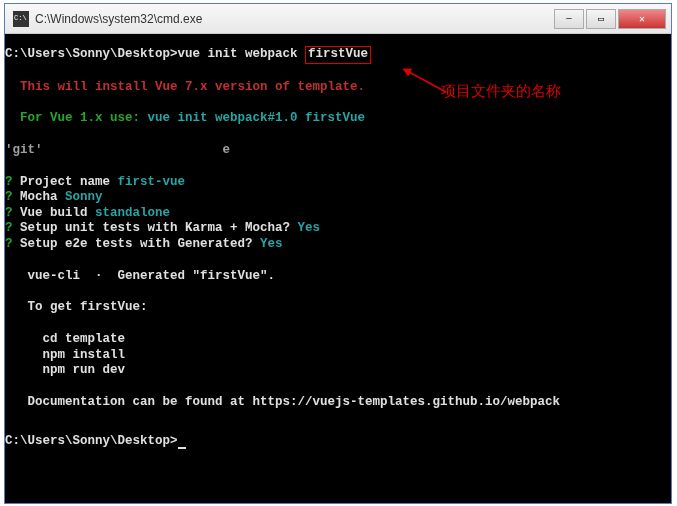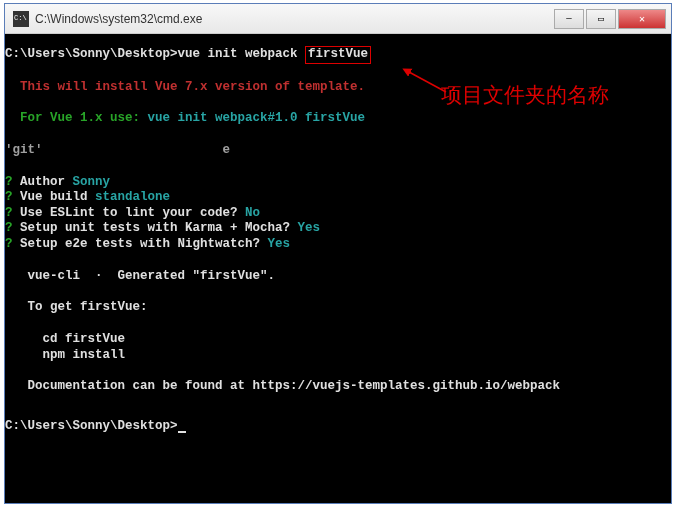--- a/index.html
+++ b/index.html
@@ -101,21 +101,21 @@
       border: 1px solid #d00;
       padding: 0 2px;
       display: inline-block;
     }
     .annotation {
       position: absolute;
       left: 436px;
       top: 48px;
       color: #d00;
       font-family: 'Microsoft YaHei', sans-serif;
-      font-size: 21px;
+      font-size: 15px;
       font-weight: normal;
     }
     .arrow-svg {
       position: absolute;
       left: 396px;
       top: 30px;
       pointer-events: none;
     }
     .cursor {
       display: inline-block;
@@ -157,32 +157,33 @@
     <div class="annotation">项目文件夹的名称</div>
 
     <div class="spacer"></div>
     <div class="line red">  This will install Vue 7.x version of template.</div>
     <div class="spacer"></div>
     <div class="line"><span class="green">  For Vue 1.x use: </span><span class="cyan">vue init webpack#1.0 firstVue</span></div>
     <div class="spacer"></div>
     <div class="line gray">'git'                        е</div>
     <div class="spacer"></div>
 
-    <div class="line"><span class="green">?</span><span class="white"> Author </span><span class="cyan">Sonny</span></div>
+    <div class="line"><span class="green">?</span><span class="white"> Project name </span><span class="cyan">first-vue</span></div>
+    <div class="line"><span class="green">?</span><span class="white"> Mocha </span><span class="cyan">Sonny</span></div>
     <div class="line"><span class="green">?</span><span class="white"> Vue build </span><span class="cyan">standalone</span></div>
-    <div class="line"><span class="green">?</span><span class="white"> Use ESLint to lint your code? </span><span class="cyan">No</span></div>
     <div class="line"><span class="green">?</span><span class="white"> Setup unit tests with Karma + Mocha? </span><span class="cyan">Yes</span></div>
-    <div class="line"><span class="green">?</span><span class="white"> Setup e2e tests with Nightwatch? </span><span class="cyan">Yes</span></div>
+    <div class="line"><span class="green">?</span><span class="white"> Setup e2e tests with Generated? </span><span class="cyan">Yes</span></div>
 
     <div class="spacer"></div>
     <div class="line white">   vue-cli  ·  Generated "firstVue".</div>
     <div class="spacer"></div>
     <div class="line white">   To get firstVue:</div>
     <div class="spacer"></div>
-    <div class="line white">     cd firstVue</div>
+    <div class="line white">     cd template</div>
     <div class="line white">     npm install</div>
+    <div class="line white">     npm run dev</div>
     <div class="spacer"></div>
     <div class="line white">   Documentation can be found at https://vuejs-templates.github.io/webpack</div>
     <div class="spacer"></div>
     <div class="spacer-sm"></div>
     <div class="line"><span class="white">C:\Users\Sonny\Desktop&gt;</span><span class="cursor"></span></div>
   </div>
 </div>
 
 </body></html>

